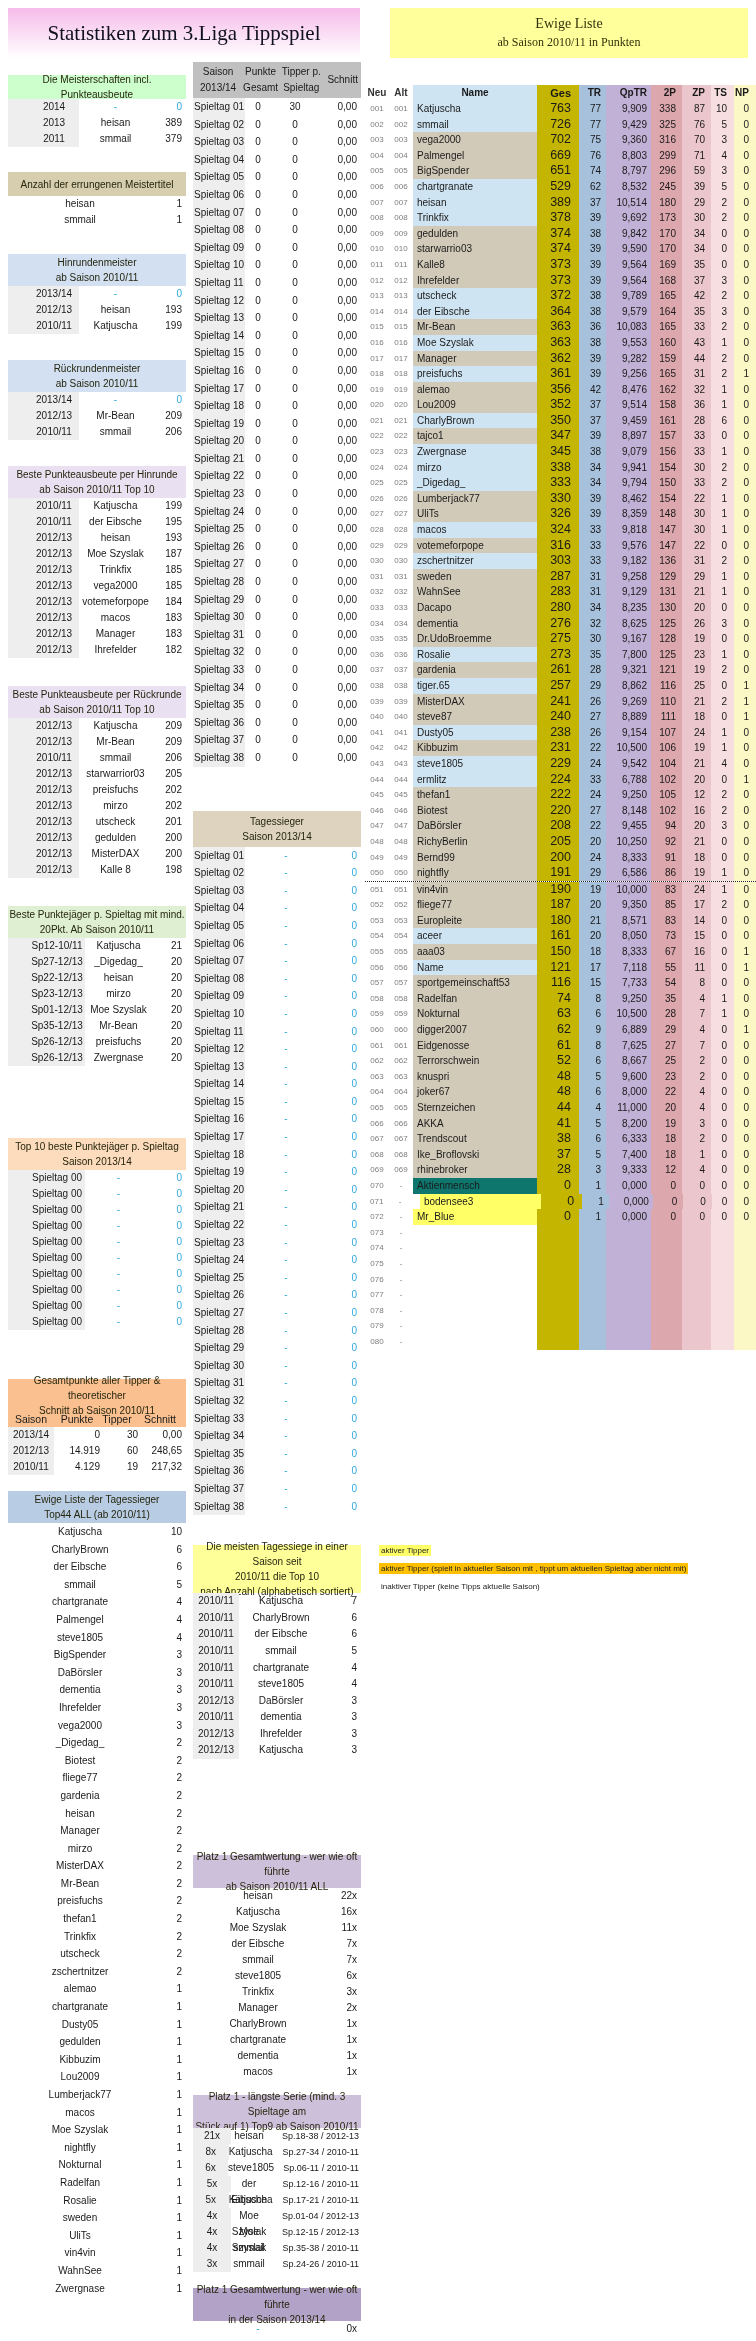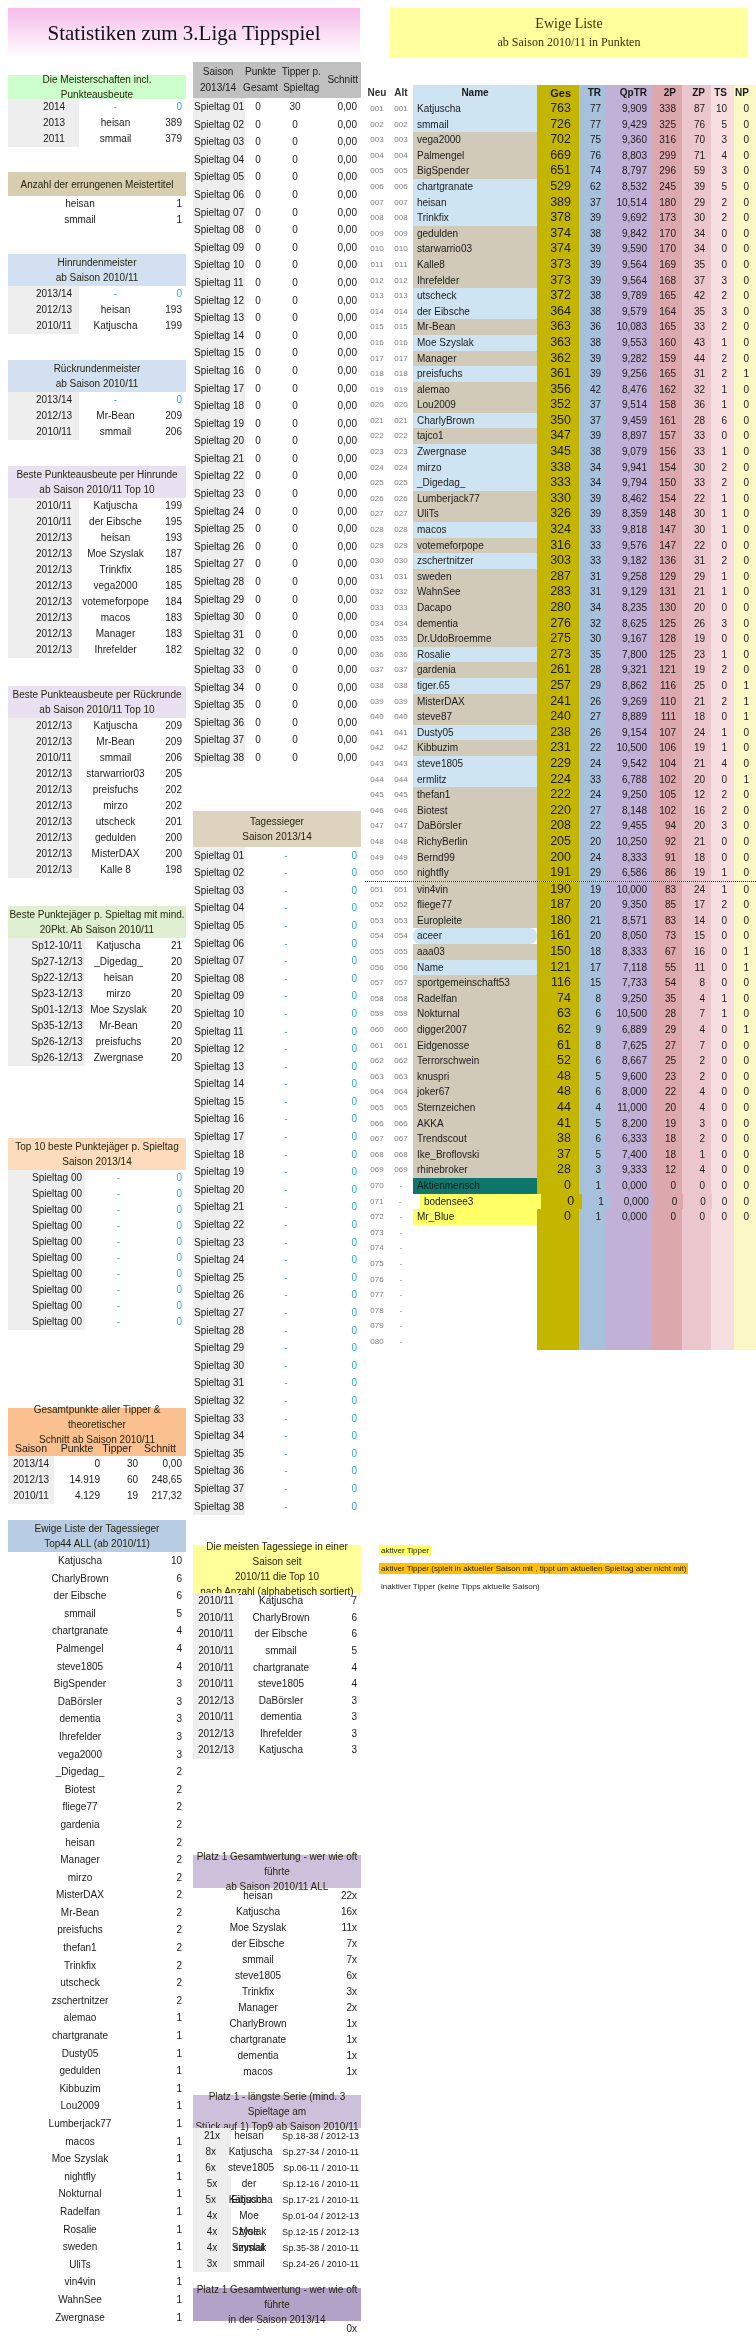--- a/index.html
+++ b/index.html
@@ -28,21 +28,21 @@
   .horange{background:#fac090}.hsteel{background:#b8cce4}
   .hbeige{background:#ddd3bf}.hyellow{background:#ffff99}.hmlav{background:#ccc0da}
   .hmpur{background:#b3a2c7}
   .r{display:flex;align-items:stretch;height:16px;line-height:16px;}
   .lab{width:50px;background:#eeeeee;text-align:center;padding-left:21px;}
   .mid{flex:1;text-align:center;}
   .val{width:30px;text-align:right;padding-right:4px;}
   .cyan .mid,.cyan .val{color:#2fa9dd;}
   
   .mt25{margin-top:25px}.mt26{margin-top:26px}.mt28{margin-top:28px}
-  .mt72{margin-top:72px}.mt74{margin-top:78px}.mt16{margin-top:16px}
+  .mt72{margin-top:72px}.mt74{margin-top:49px}.mt16{margin-top:16px}
   .sec-top10j .mid,.sec-top10j .val{color:#2fa9dd;}
   .sec-ewigts .r{height:17.6px;line-height:17.6px;}
   .gp-row{display:flex;height:16px;line-height:16px;}
   .gp-a{width:46px;text-align:center;}
   .gp-b{width:46px;text-align:right;padding-right:4px;}
   .gp-c{width:34px;text-align:right;padding-right:6px;}
   .gp-d{flex:1;text-align:right;padding-right:4px;}
   .gp-head{background:#fac090;font-size:10.5px;}
   .gp-head .gp-a,.gp-head .gp-b,.gp-head .gp-c,.gp-head .gp-d{text-align:center;padding:0;}
   .gp-row .gp-a.cell-lab{background:#eeeeee;}
@@ -1928,21 +1928,21 @@
         <span class="c-tr">21</span>
         <span class="c-qptr">8,571</span>
         <span class="c-p2">83</span>
         <span class="c-zp">14</span>
         <span class="c-ts">0</span>
         <span class="c-np">0</span>
       </div>
         <div class="rt-row">
         <span class="c-neu">054</span>
         <span class="c-alt">054</span>
-        <span class="c-name" style="background: rgb(207, 228, 242); border-radius: 7px;">aceer</span>
+        <span class="c-name" style="background: rgb(207, 228, 242);">aceer</span>
         <span class="c-ges">161</span>
         <span class="c-tr">20</span>
         <span class="c-qptr">8,050</span>
         <span class="c-p2">73</span>
         <span class="c-zp">15</span>
         <span class="c-ts">0</span>
         <span class="c-np">0</span>
       </div>
         <div class="rt-row">
         <span class="c-neu">055</span>

